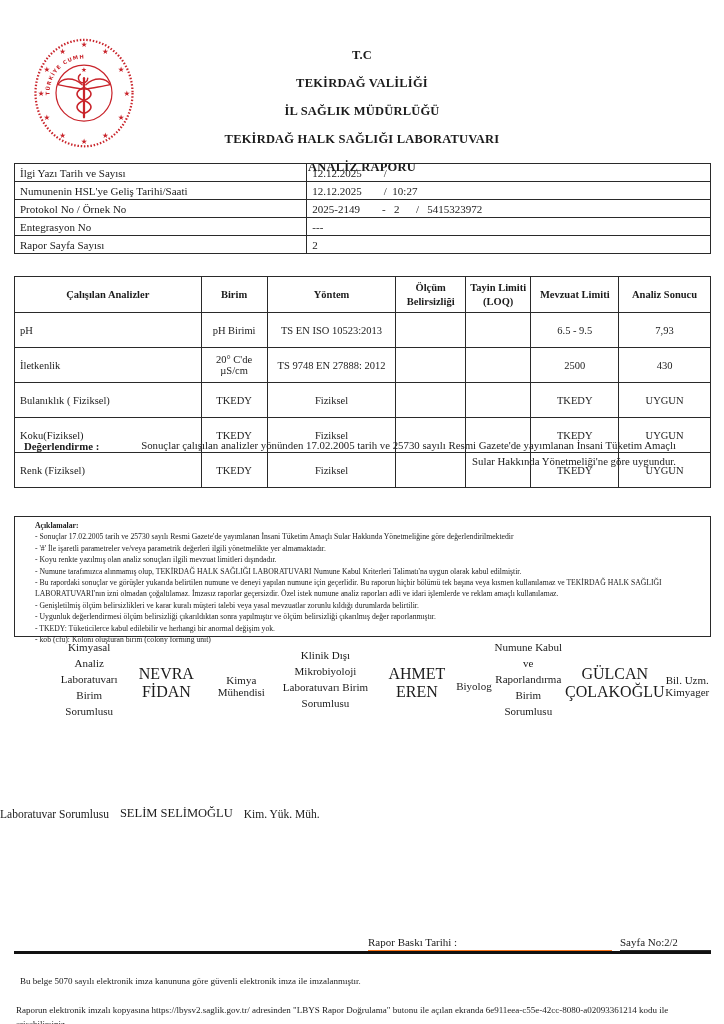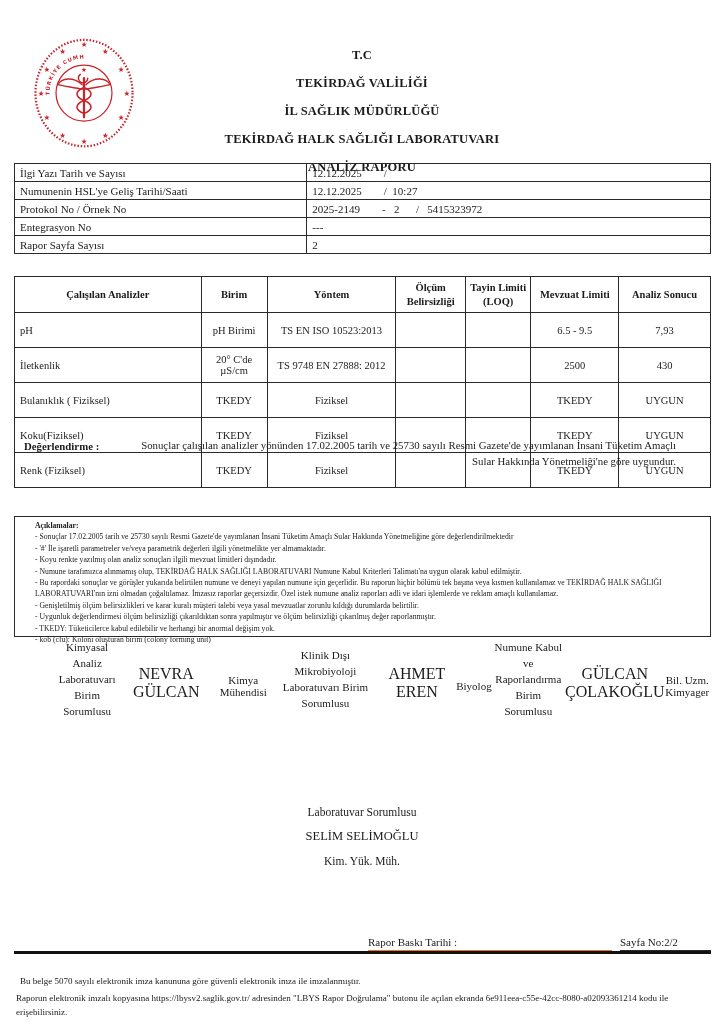--- a/index.html
+++ b/index.html
@@ -55,39 +55,39 @@
   .signatures {
     position:absolute; left:55px; top:640px; width:655px;
     display:flex; font-size:11px; text-align:center;
   }
   .sig-col { flex:1 1 0; display:flex; flex-direction:row; align-items:center; }
   .sig-role { white-space:pre-line; line-height:1.45; }
   .sig-name { margin-top:6px; font-size:16px; }
   .sig-title { margin-top:13px; }
   .lab-manager {
     position:absolute; left:0; top:806px; width:100%;
-    display:flex; flex-direction:column; align-items:center; gap:11px;
+    display:flex; flex-direction:row; align-items:center; gap:11px;
     font-size:11.5px;
   }
   .lab-manager .lm-name { font-size:12.5px; }
   
   .print-row { position:absolute; top:936px; left:0; width:724px; height:16px; font-size:11px; }
   .print-label {
     position:absolute; left:368px; top:0; width:244px;
     border-bottom:1px solid #f97316; padding-bottom:2px;
   }
   .page-no {
     position:absolute; left:620px; top:0; width:91px;
     border-bottom:1px solid #2a2a2a; padding-bottom:2px;
   }
   .page-no .pn-val { margin-left:0; font-size:10.5px; }
   .thick-rule { position:absolute; left:14px; top:951px; width:697px; height:3px; background:#111; }
   
   .footer { position:absolute; left:16px; top:975px; width:694px; font-size:9px; line-height:1.55; }
-  .footer .f1 { margin-bottom:3px; padding-left:4px; }
+  .footer .f1 { margin-bottom:15px; padding-left:4px; }
 </style>
 </head>
 <body>
 
 <div class="page">
 
   <svg class="logo" viewBox="0 0 120 130" xmlns="http://www.w3.org/2000/svg">
     <g fill="none" stroke="#c9242b">
       <ellipse cx="60" cy="64" rx="52" ry="57" stroke-width="2.4" stroke-dasharray="1.6 1.9"></ellipse>
       <circle cx="60" cy="64" r="30" stroke-width="1.3"></circle>
@@ -240,21 +240,21 @@
     <div>- Uygunluk değerlendirmesi ölçüm belirsizliği çıkarıldıktan sonra yapılmıştır ve ölçüm belirsizliği çıkarılmış değer raporlanmıştır.</div>
     <div>- TKEDY: Tüketicilerce kabul edilebilir ve herhangi bir anormal değişim yok.</div>
     <div>- kob (cfu): Koloni oluşturan birim (colony forming unit)</div>
   </div>
 
   <div class="signatures">
     <div class="sig-col">
       <div class="sig-role">Kimyasal Analiz
 Laboratuvarı Birim
 Sorumlusu</div>
-      <div class="sig-name">NEVRA GÜLCAN</div>
+      <div class="sig-name">NEVRA FİDAN</div>
       <div class="sig-title">Kimya Mühendisi</div>
     </div>
     <div class="sig-col">
       <div class="sig-role">Klinik Dışı Mikrobiyoloji
 Laboratuvarı Birim Sorumlusu</div>
       <div class="sig-name">AHMET EREN</div>
       <div class="sig-title">Biyolog</div>
     </div>
     <div class="sig-col">
       <div class="sig-role">Numune Kabul ve

